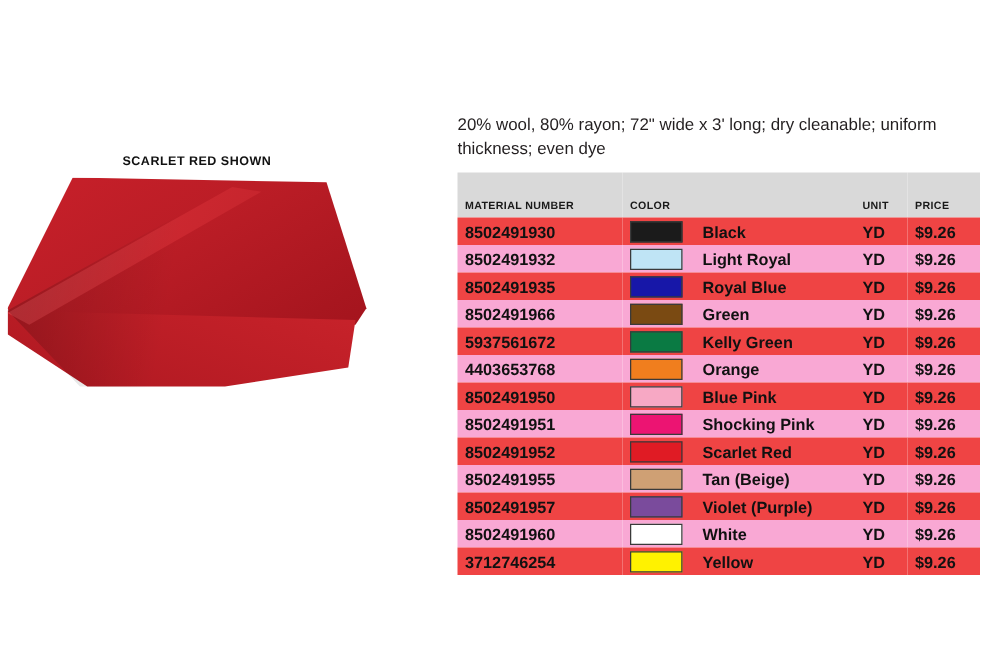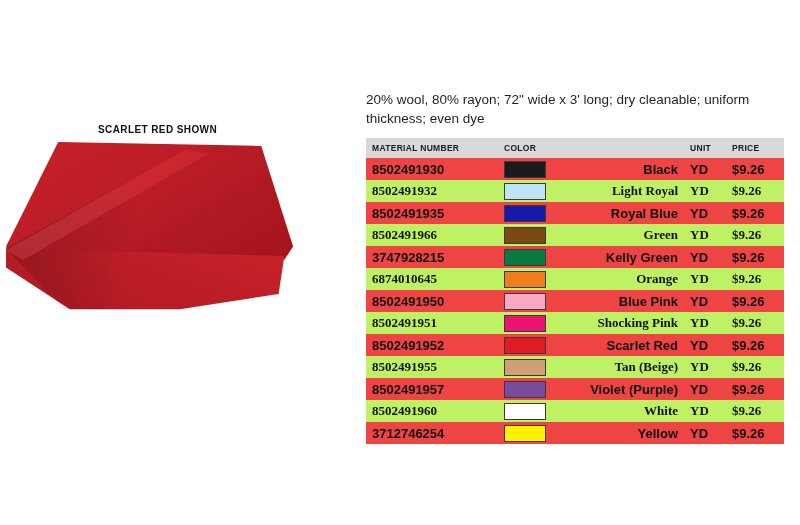--- a/index.html
+++ b/index.html
@@ -107,58 +107,57 @@
     border-collapse: collapse;
     table-layout: fixed;
   }
   #material-table th {
     background: #d9d9d9;
     font-size: 8.5px;
     font-weight: bold;
     letter-spacing: 0.3px;
     color: #1a1a1a;
     text-align: left;
-    padding: 3px 6px 3px 6px;
+    padding: 19px 6px 3px 6px;
     height: 14px;
     border: none;
   }
   #material-table td {
     font-size: 13px;
     font-weight: bold;
     color: #111111;
     padding: 1px 6px;
     height: 20px;
     vertical-align: middle;
     border: none;
   }
   #material-table tbody tr.odd td {
     background: #ef4444;
   }
   #material-table tbody tr.even td {
-    background: #bef264;
-    font-family: Liberation Serif, serif;
+    background: #f9a8d4;
   }
   .col-number { width: 132px; }
   .col-swatch { width: 58px; }
   .col-colorname { width: 128px; }
   .col-unit { width: 42px; }
   .col-price { width: 58px; }
 
   .swatch {
     display: block;
     width: 42px;
     height: 17px;
     border: 1px solid #3a3a3a;
     box-sizing: border-box;
   }
   td.swatch-cell {
     padding-left: 6px;
     padding-right: 0;
   }
-  td.color-name-cell { padding-left: 4px; text-align: right; }
+  td.color-name-cell { padding-left: 4px; }
   td.unit-cell { padding-left: 8px; }
   td.price-cell { padding-left: 10px; }
 </style>
 </head>
 <body>
 
 <div id="product-panel">
   <div id="product-caption">SCARLET RED SHOWN</div>
   <div id="fabric-photo">
     <div class="fabric-shape drape-a"></div>
@@ -218,30 +217,30 @@
         <tr class="even">
           <td>8502491966</td>
           <td class="swatch-cell">
             <span class="swatch" style="background-color: rgb(122, 74, 18);"></span>
           </td>
           <td class="color-name-cell">Green</td>
           <td class="unit-cell">YD</td>
           <td class="price-cell">$9.26</td>
         </tr>
         <tr class="odd">
-          <td>3747928215</td>
+          <td>5937561672</td>
           <td class="swatch-cell">
             <span class="swatch" style="background-color: rgb(10, 122, 67);"></span>
           </td>
           <td class="color-name-cell">Kelly Green</td>
           <td class="unit-cell">YD</td>
           <td class="price-cell">$9.26</td>
         </tr>
         <tr class="even">
-          <td>6874010645</td>
+          <td>4403653768</td>
           <td class="swatch-cell">
             <span class="swatch" style="background-color: rgb(240, 126, 30);"></span>
           </td>
           <td class="color-name-cell">Orange</td>
           <td class="unit-cell">YD</td>
           <td class="price-cell">$9.26</td>
         </tr>
         <tr class="odd">
           <td>8502491950</td>
           <td class="swatch-cell">

